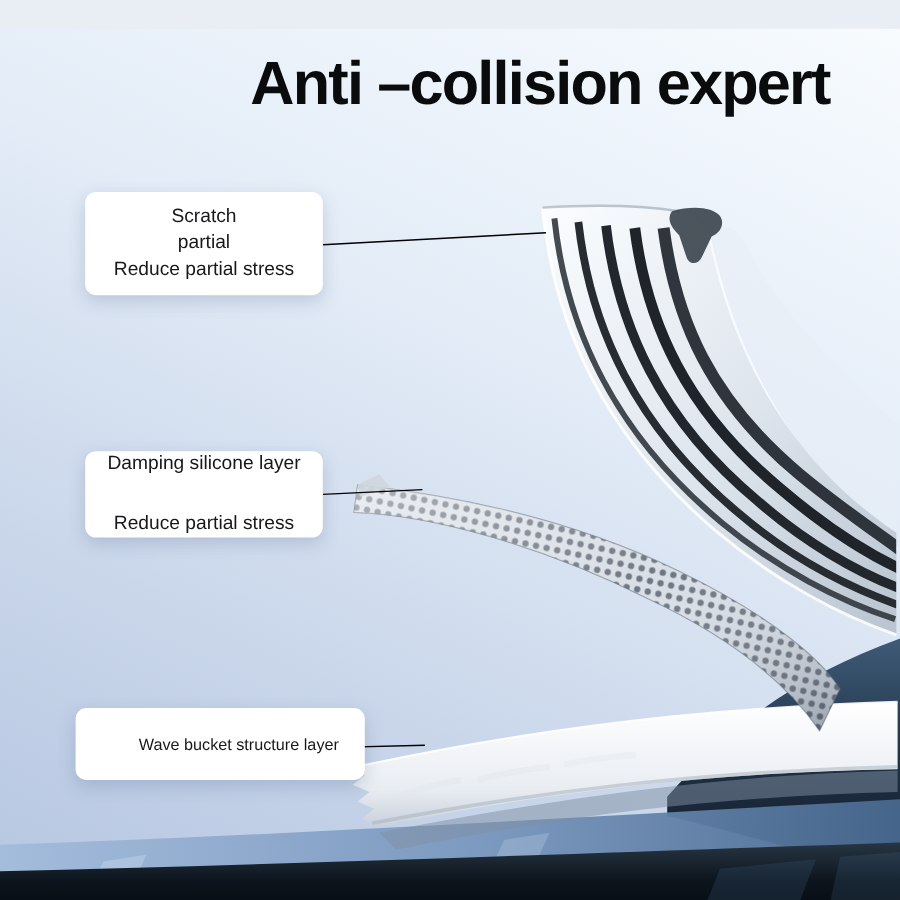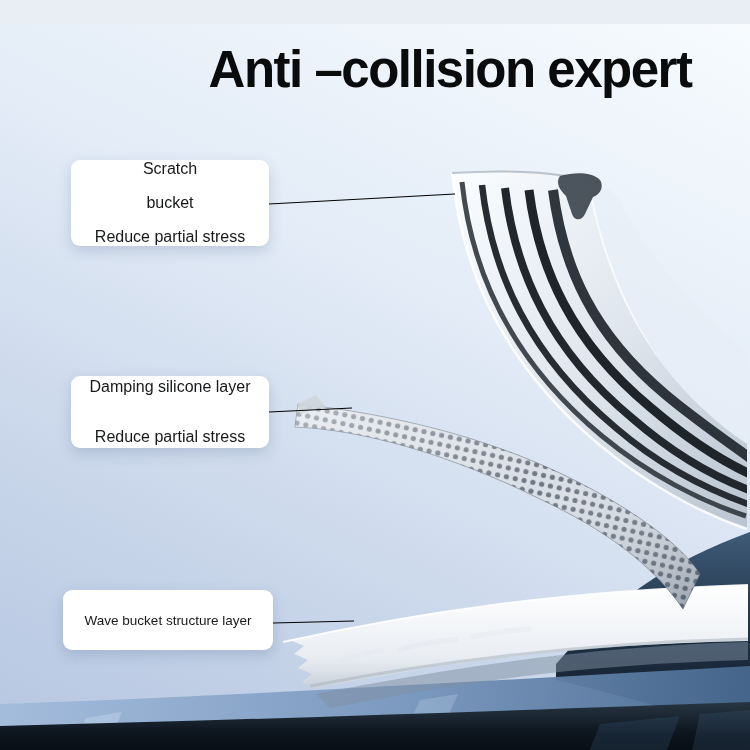--- a/index.html
+++ b/index.html
@@ -15,23 +15,23 @@
     font-size:51px;font-weight:700;letter-spacing:-1.5px;color:#0a0b0d;
     white-space:nowrap;
   }
   .callout{
     position:absolute;background:#ffffff;border-radius:9px;
     box-shadow:0 5px 14px rgba(70,90,130,.22);
     display:flex;flex-direction:column;justify-content:center;align-items:center;
     text-align:center;color:#17181a;
   }
   .callout .ln{display:block;}
-  #c1{left:71px;top:136px;width:198px;height:86px;font-size:16px;line-height:22px;gap:12px;}
+  #c1{left:71px;top:136px;width:198px;height:86px;font-size:16px;line-height:22px;}
   #c2{left:71px;top:352px;width:198px;height:72px;font-size:16px;line-height:22px;gap:28px;}
-  #c3{left:63px;top:566px;width:210px;height:60px;font-size:13.5px;line-height:19px;}
+  #c3{left:63px;top:566px;width:210px;height:60px;font-size:13.5px;line-height:19px;padding-left:31px;}
   svg.art{position:absolute;left:0;top:0;}
 </style>
 </head>
 <body>
 
 <div class="stage">
 
   <svg class="art" width="750" height="750" viewBox="0 0 750 750">
     <defs>
       <linearGradient id="chromeGrad" x1="0" y1="0" x2="1" y2="1">
@@ -122,21 +122,21 @@
       <line x1="269" y1="180" x2="455" y2="170"></line>
       <line x1="269" y1="388" x2="352" y2="384"></line>
       <line x1="273" y1="599" x2="354" y2="597"></line>
     </g>
   </svg>
 
   <div class="title">Anti –collision expert</div>
 
   <div class="callout" id="c1">
     <span class="ln">Scratch</span>
-    <span class="ln">bucket</span>
+    <span class="ln">partial</span>
     <span class="ln">Reduce partial stress</span>
   </div>
 
   <div class="callout" id="c2">
     <span class="ln">Damping silicone layer</span>
     <span class="ln">Reduce partial stress</span>
   </div>
 
   <div class="callout" id="c3">
     <span class="ln">Wave bucket structure layer</span>

